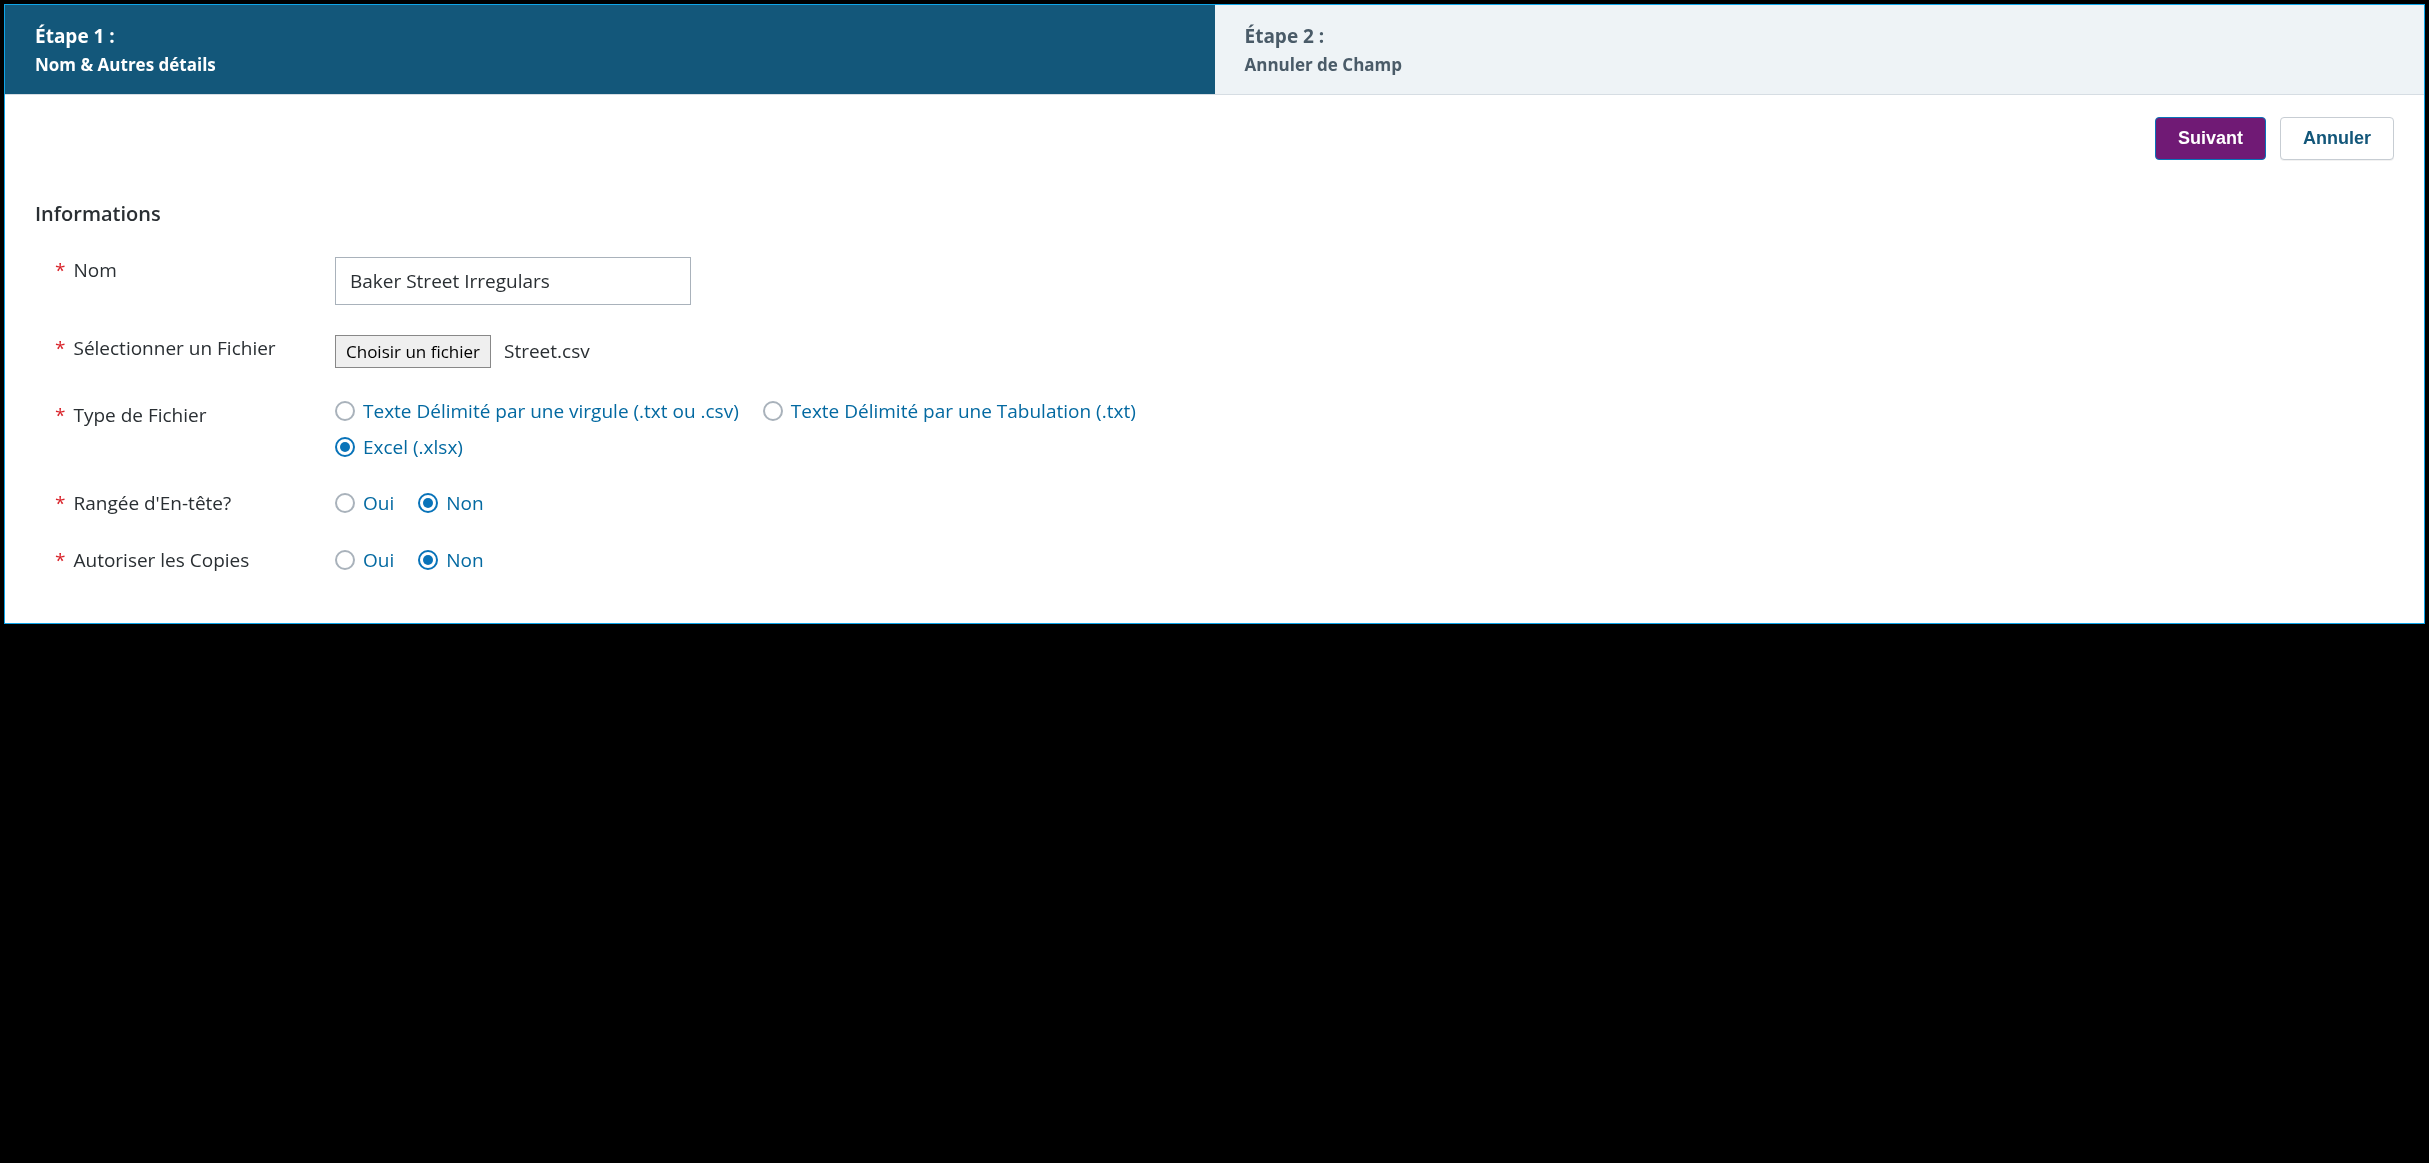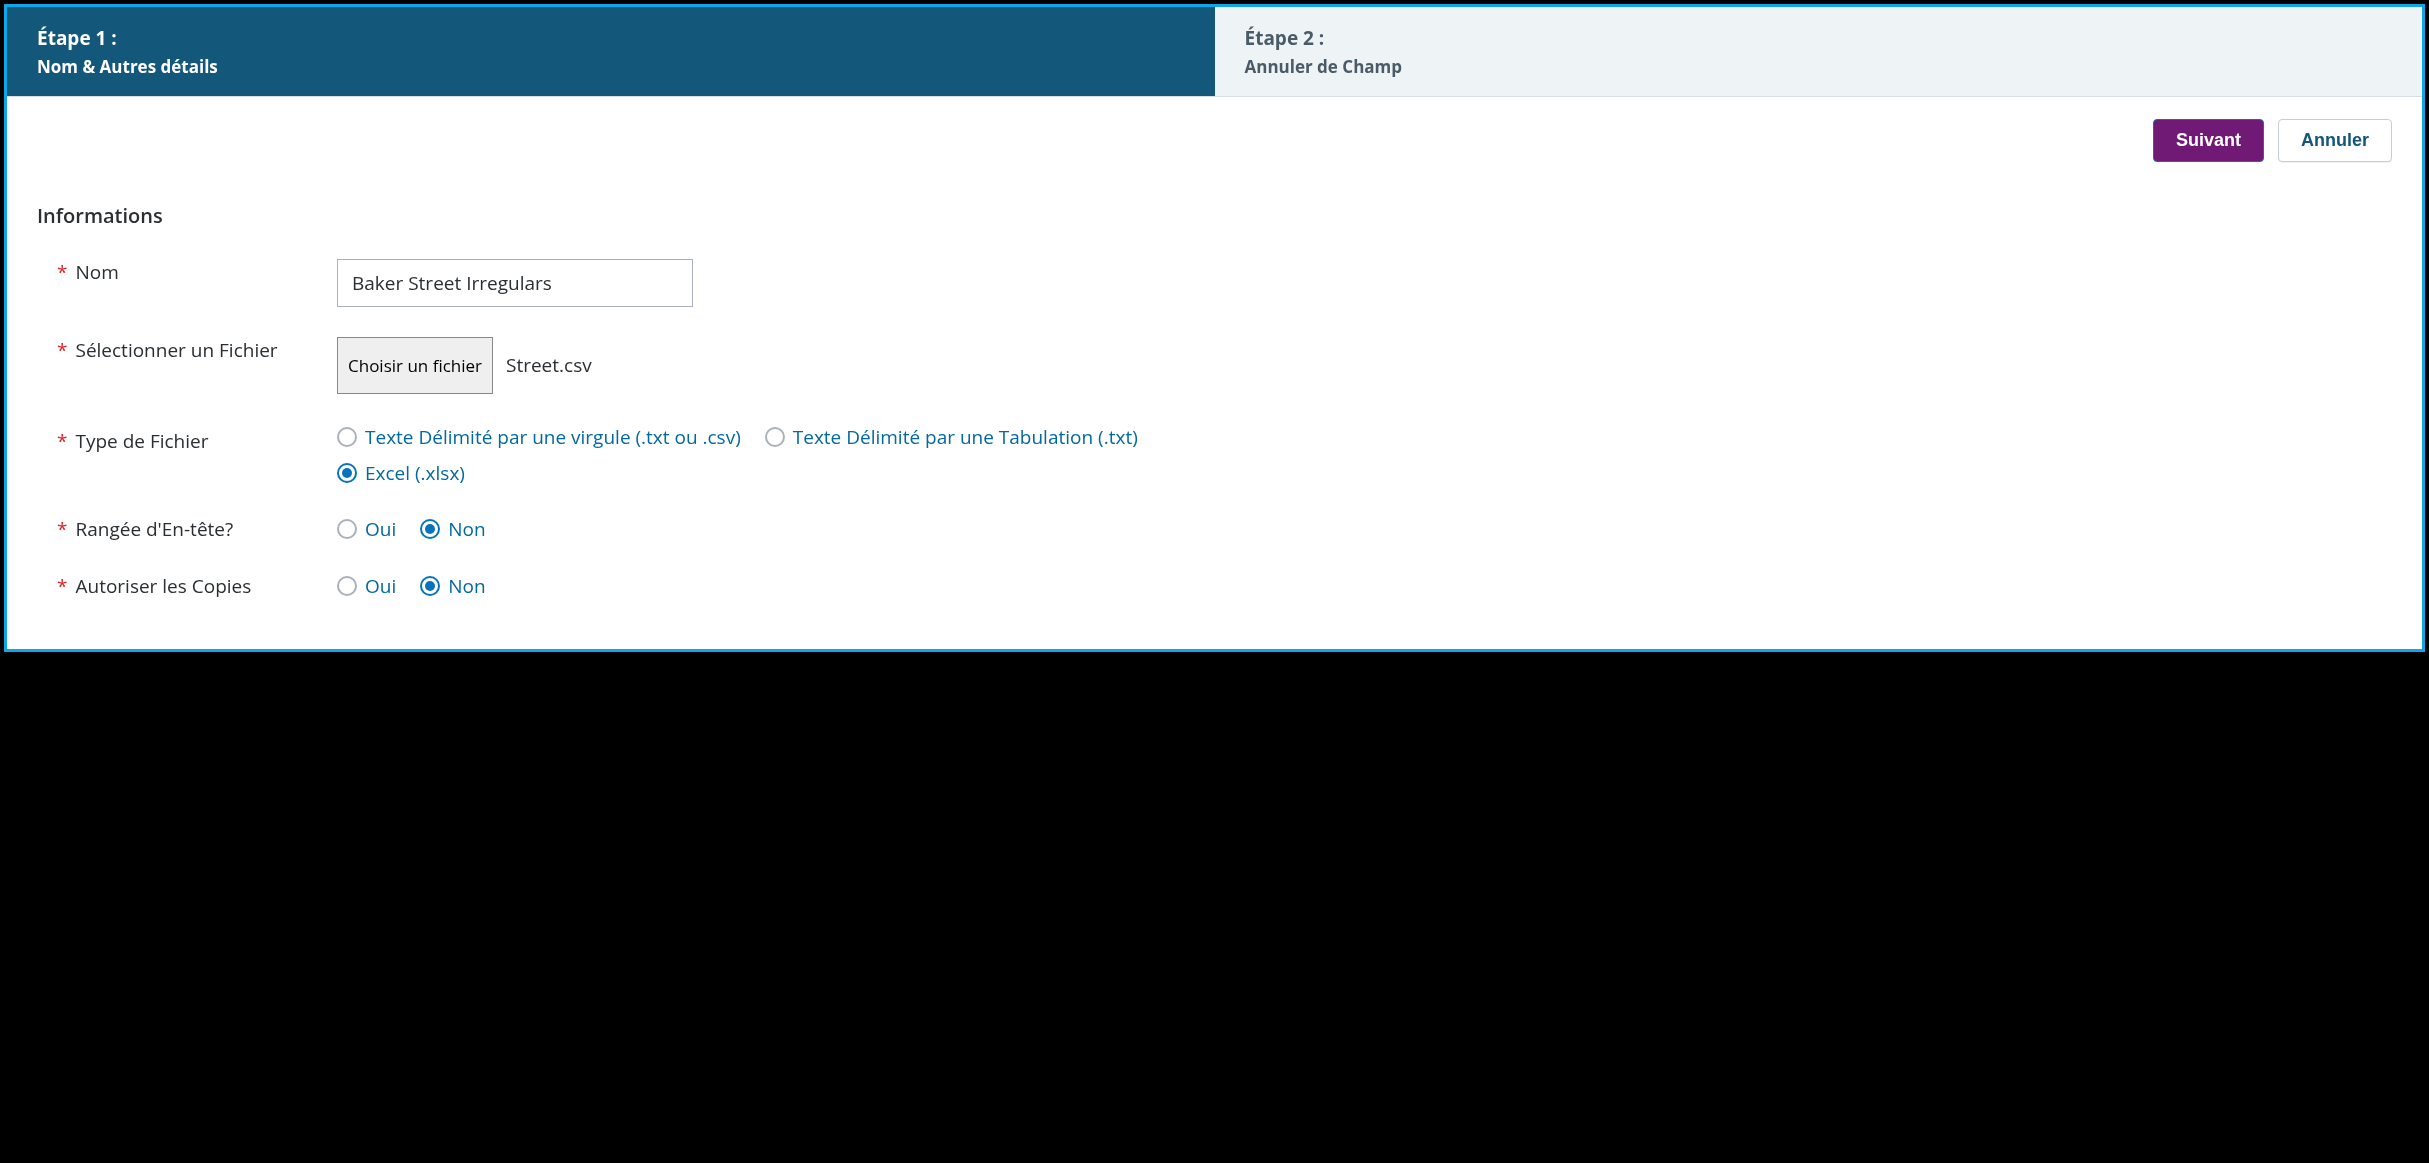--- a/index.html
+++ b/index.html
@@ -7,21 +7,21 @@
       margin: 0;
       padding: 0;
     }
     body {
       font-family: "Open Sans", "Segoe UI", Arial, sans-serif;
       background: #000;
       padding: 4px;
     }
     .outer-container {
       background: #fff;
-      border: 3px solid #0ea5e9;
+      border: 1px solid #0ea5e9;
     }
     .steps-bar {
       display: flex;
       background: #eef3f6;
       border-bottom: 1px solid #d6dde3;
     }
     .step {
       flex: 1;
       padding: 18px 30px;
     }
@@ -104,21 +104,21 @@
       border: 1px solid #a9b2bb;
       padding: 10px 14px;
       font-size: 19px;
       color: #2a2f33;
       width: 356px;
       font-family: inherit;
     }
     .file-btn {
       background: #efefef;
       border: 1px solid #888;
-      padding: 16px 10px;
+      padding: 4px 10px;
       font-size: 17px;
       cursor: pointer;
       font-family: inherit;
     }
     .file-name {
       margin-left: 8px;
       font-size: 19px;
     }
     .radio-group-wrap {
       display: flex;

